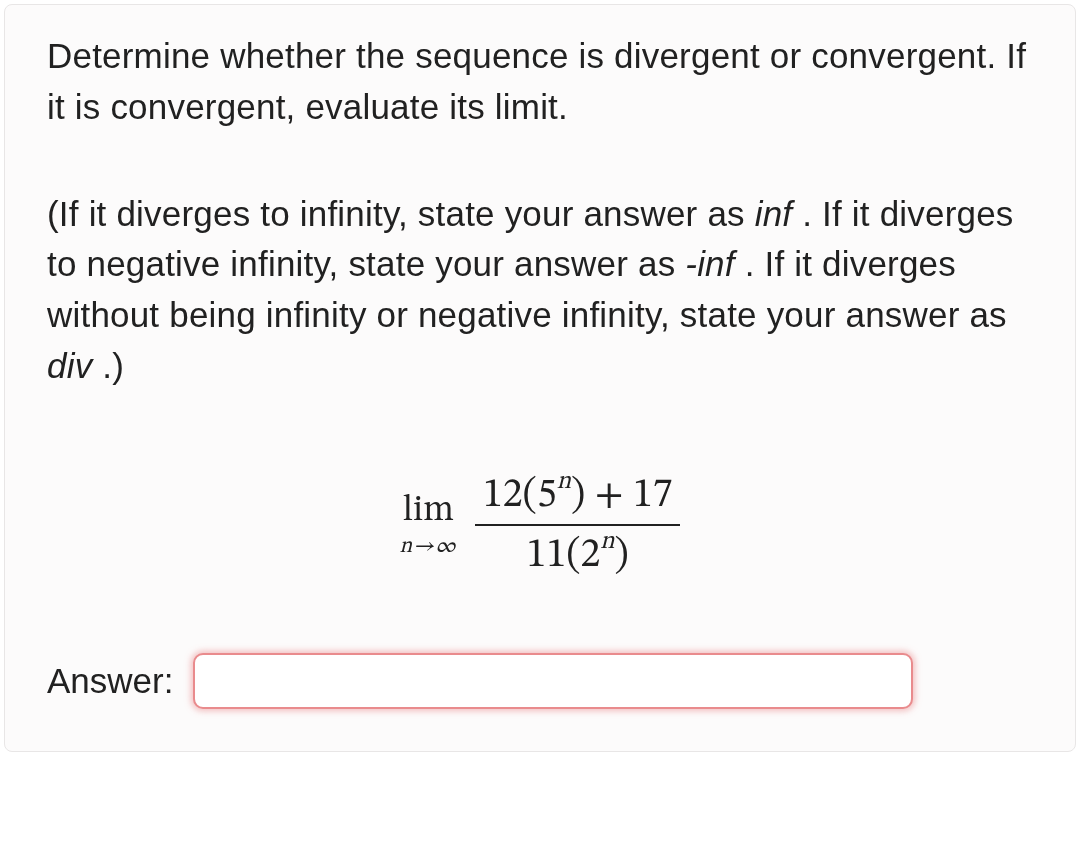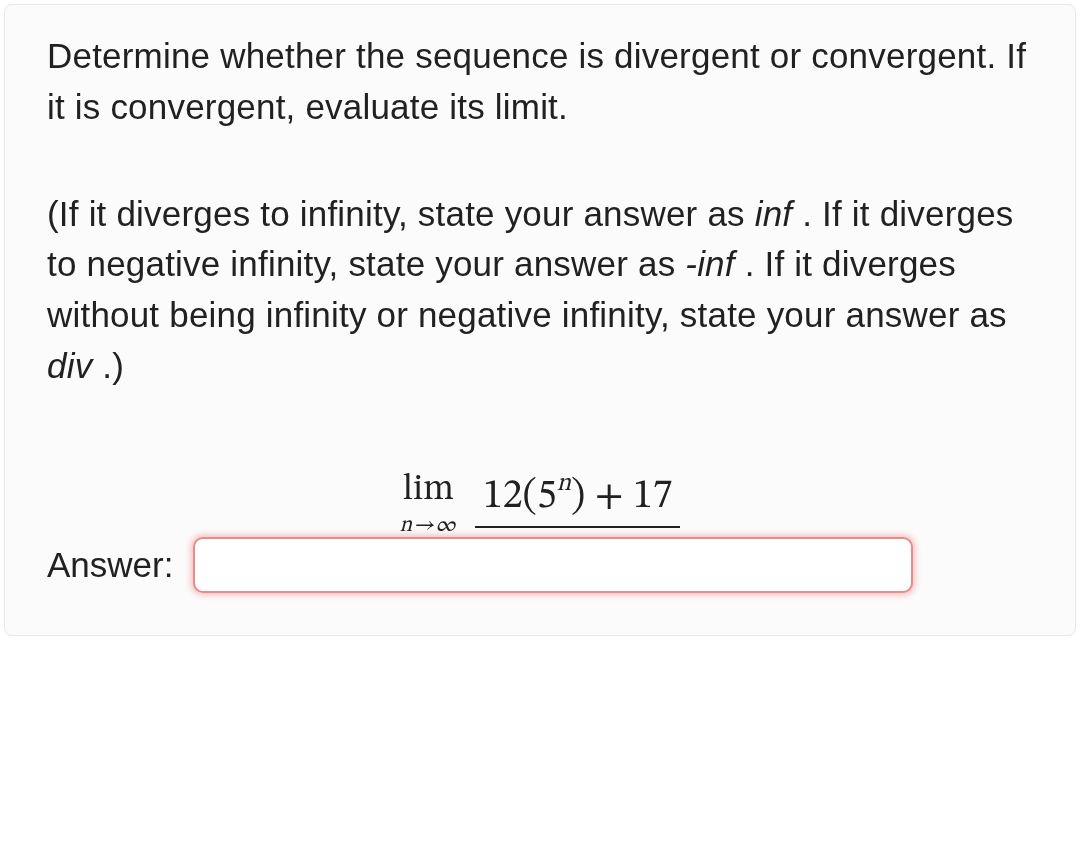--- a/index.html
+++ b/index.html
@@ -7,21 +7,21 @@
     font-family: Arial, Helvetica, sans-serif;
     background: #ffffff;
     width: 1080px;
     height: 854px;
   }
   .card {
     background: #fcfbfb;
     border: 1px solid #e8e6e6;
     border-radius: 8px;
     width: 1072px;
-    height: 632px;
+    height: 748px;
     margin: 4px;
     padding: 26px 42px 30px 42px;
     position: relative;
     color: #212121;
   }
   .para {
     font-size: 35px;
     line-height: 1.45;
     letter-spacing: 0.2px;
   }
@@ -111,20 +111,23 @@
         <span class="lim-text">lim</span>
         <span class="lim-sub">
           <span>n</span><span>→</span><span>∞</span>
         </span>
       </div>
       <div class="frac">
         <div class="num">
           <span>12(5</span><span class="sup">n</span><span>) + 17</span>
         </div>
         <div class="bar"></div>
+        <div class="den">
+          <span>11(2</span><span class="sup">n</span><span>)</span>
+        </div>
       </div>
     </div>
   </div>
 
   <div class="answer-row">
     <span class="answer-label">Answer:</span>
     <input class="answer-input" type="text" value="" style="">
   </div>
 
 </div>

